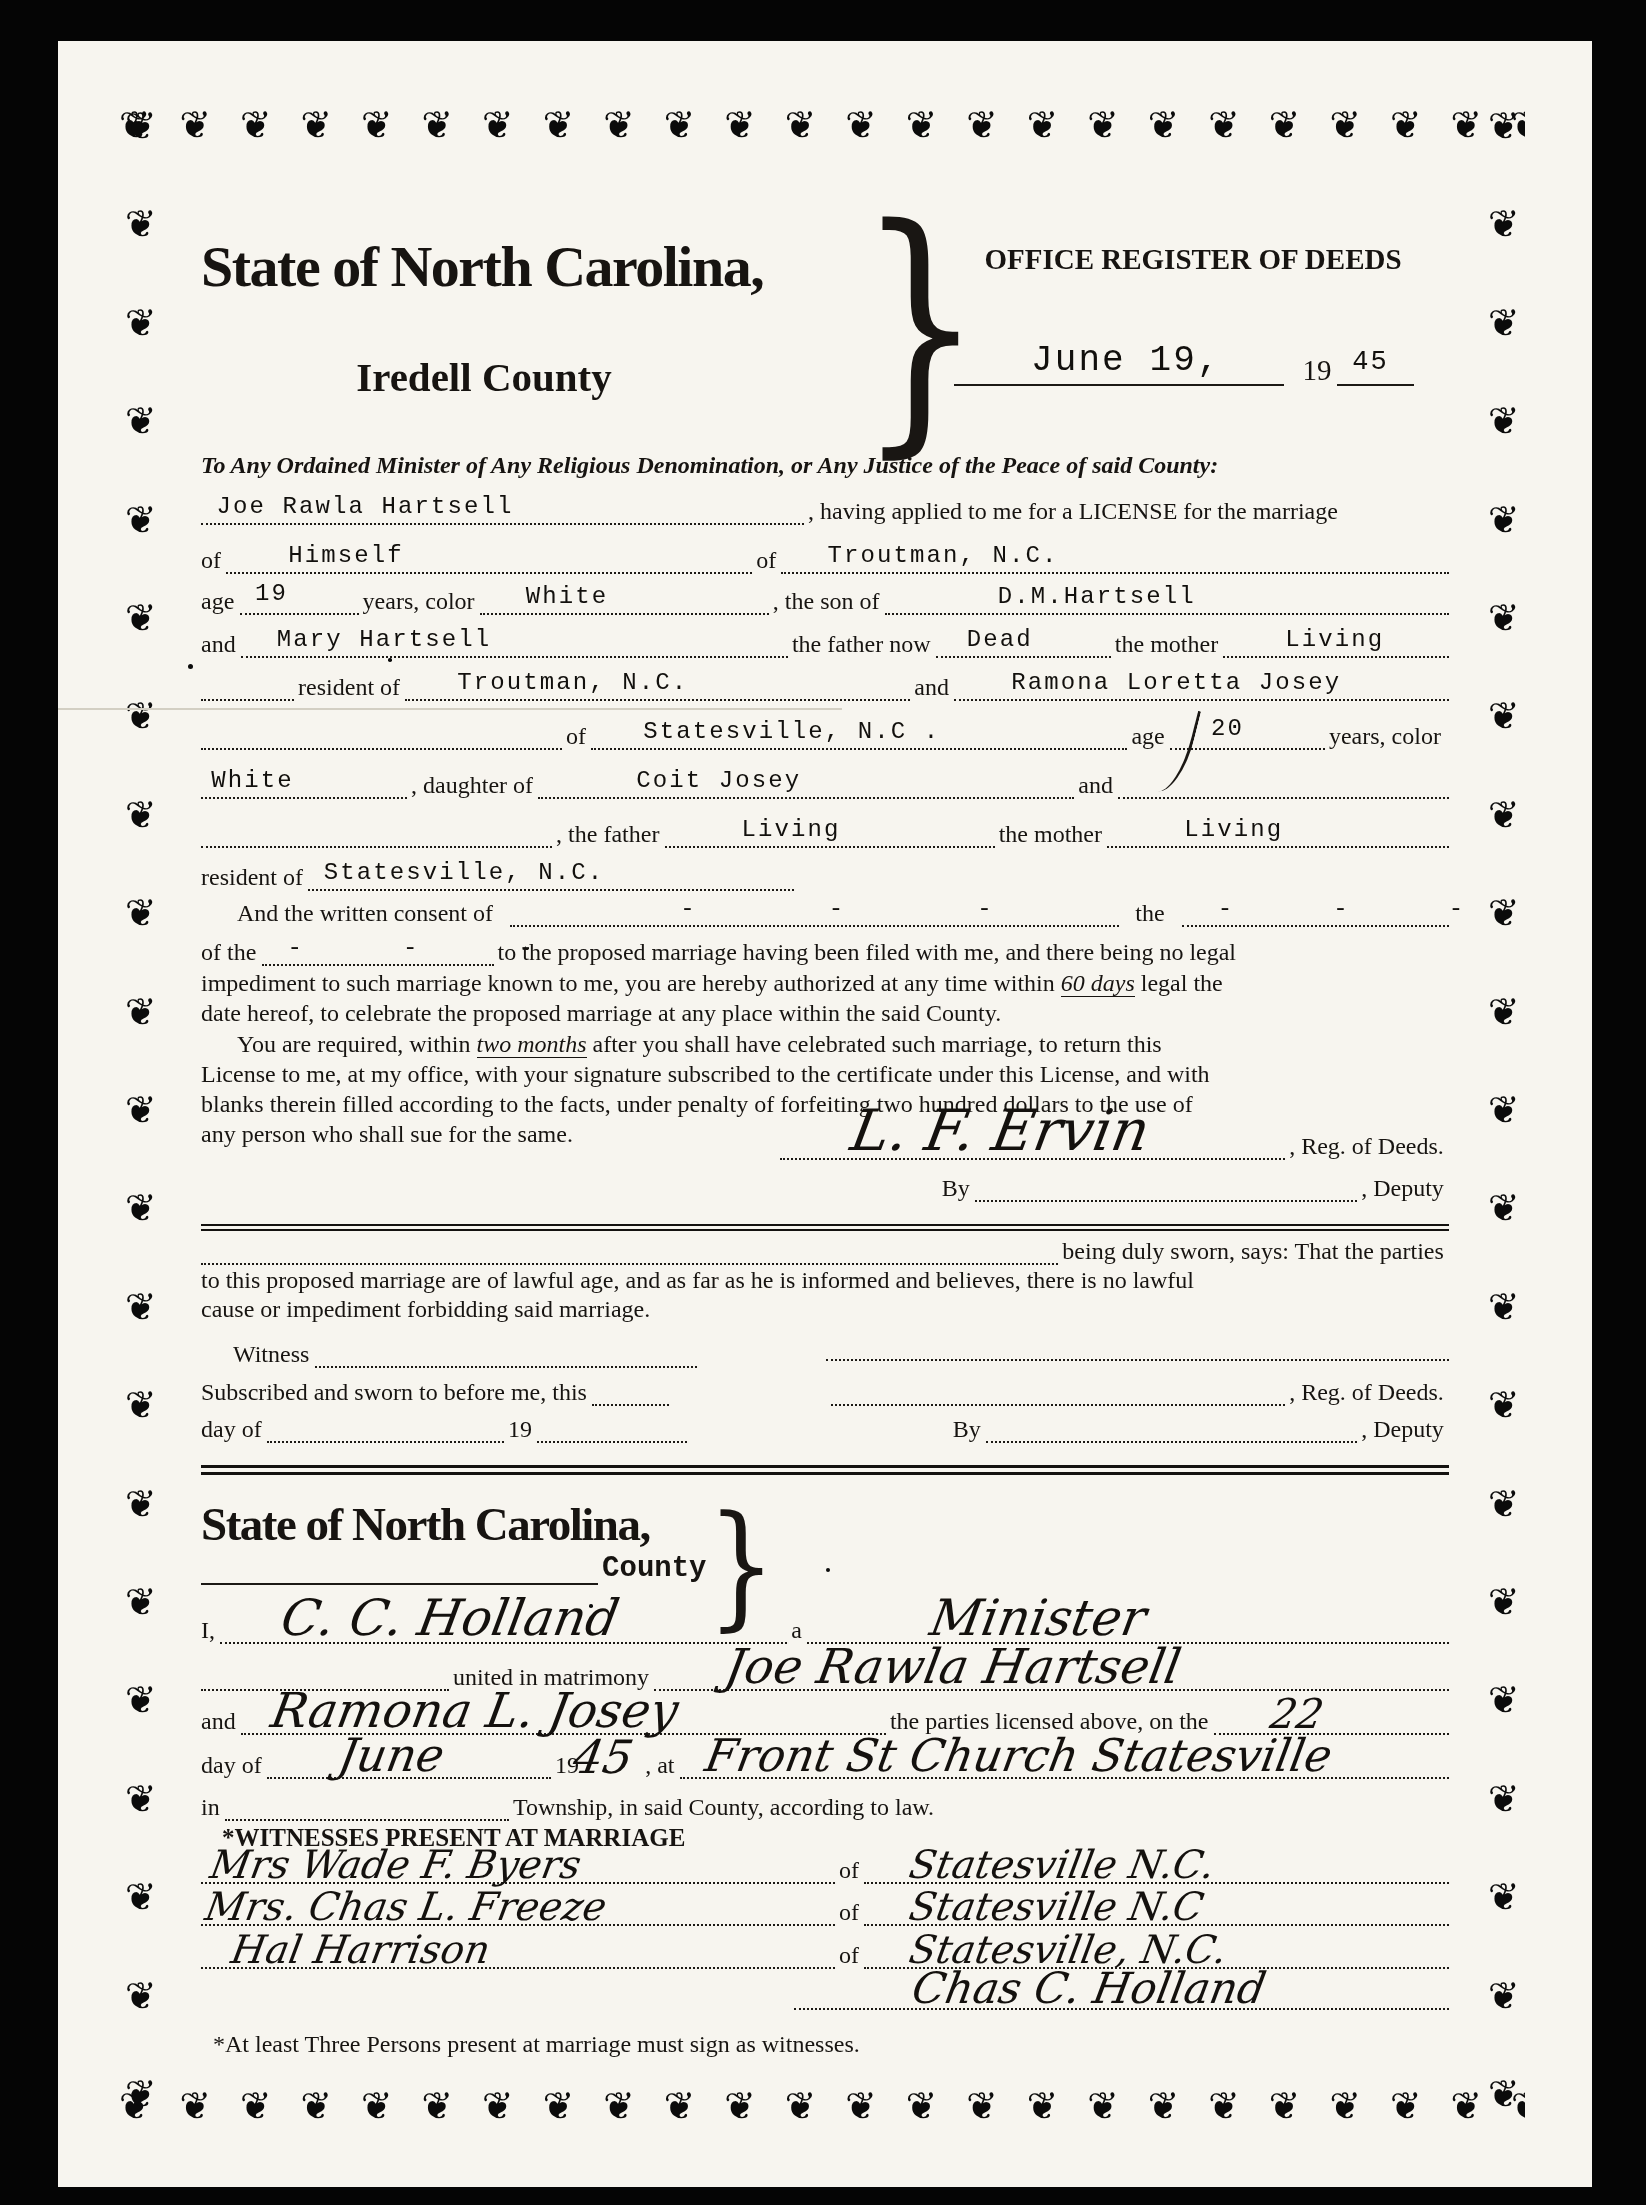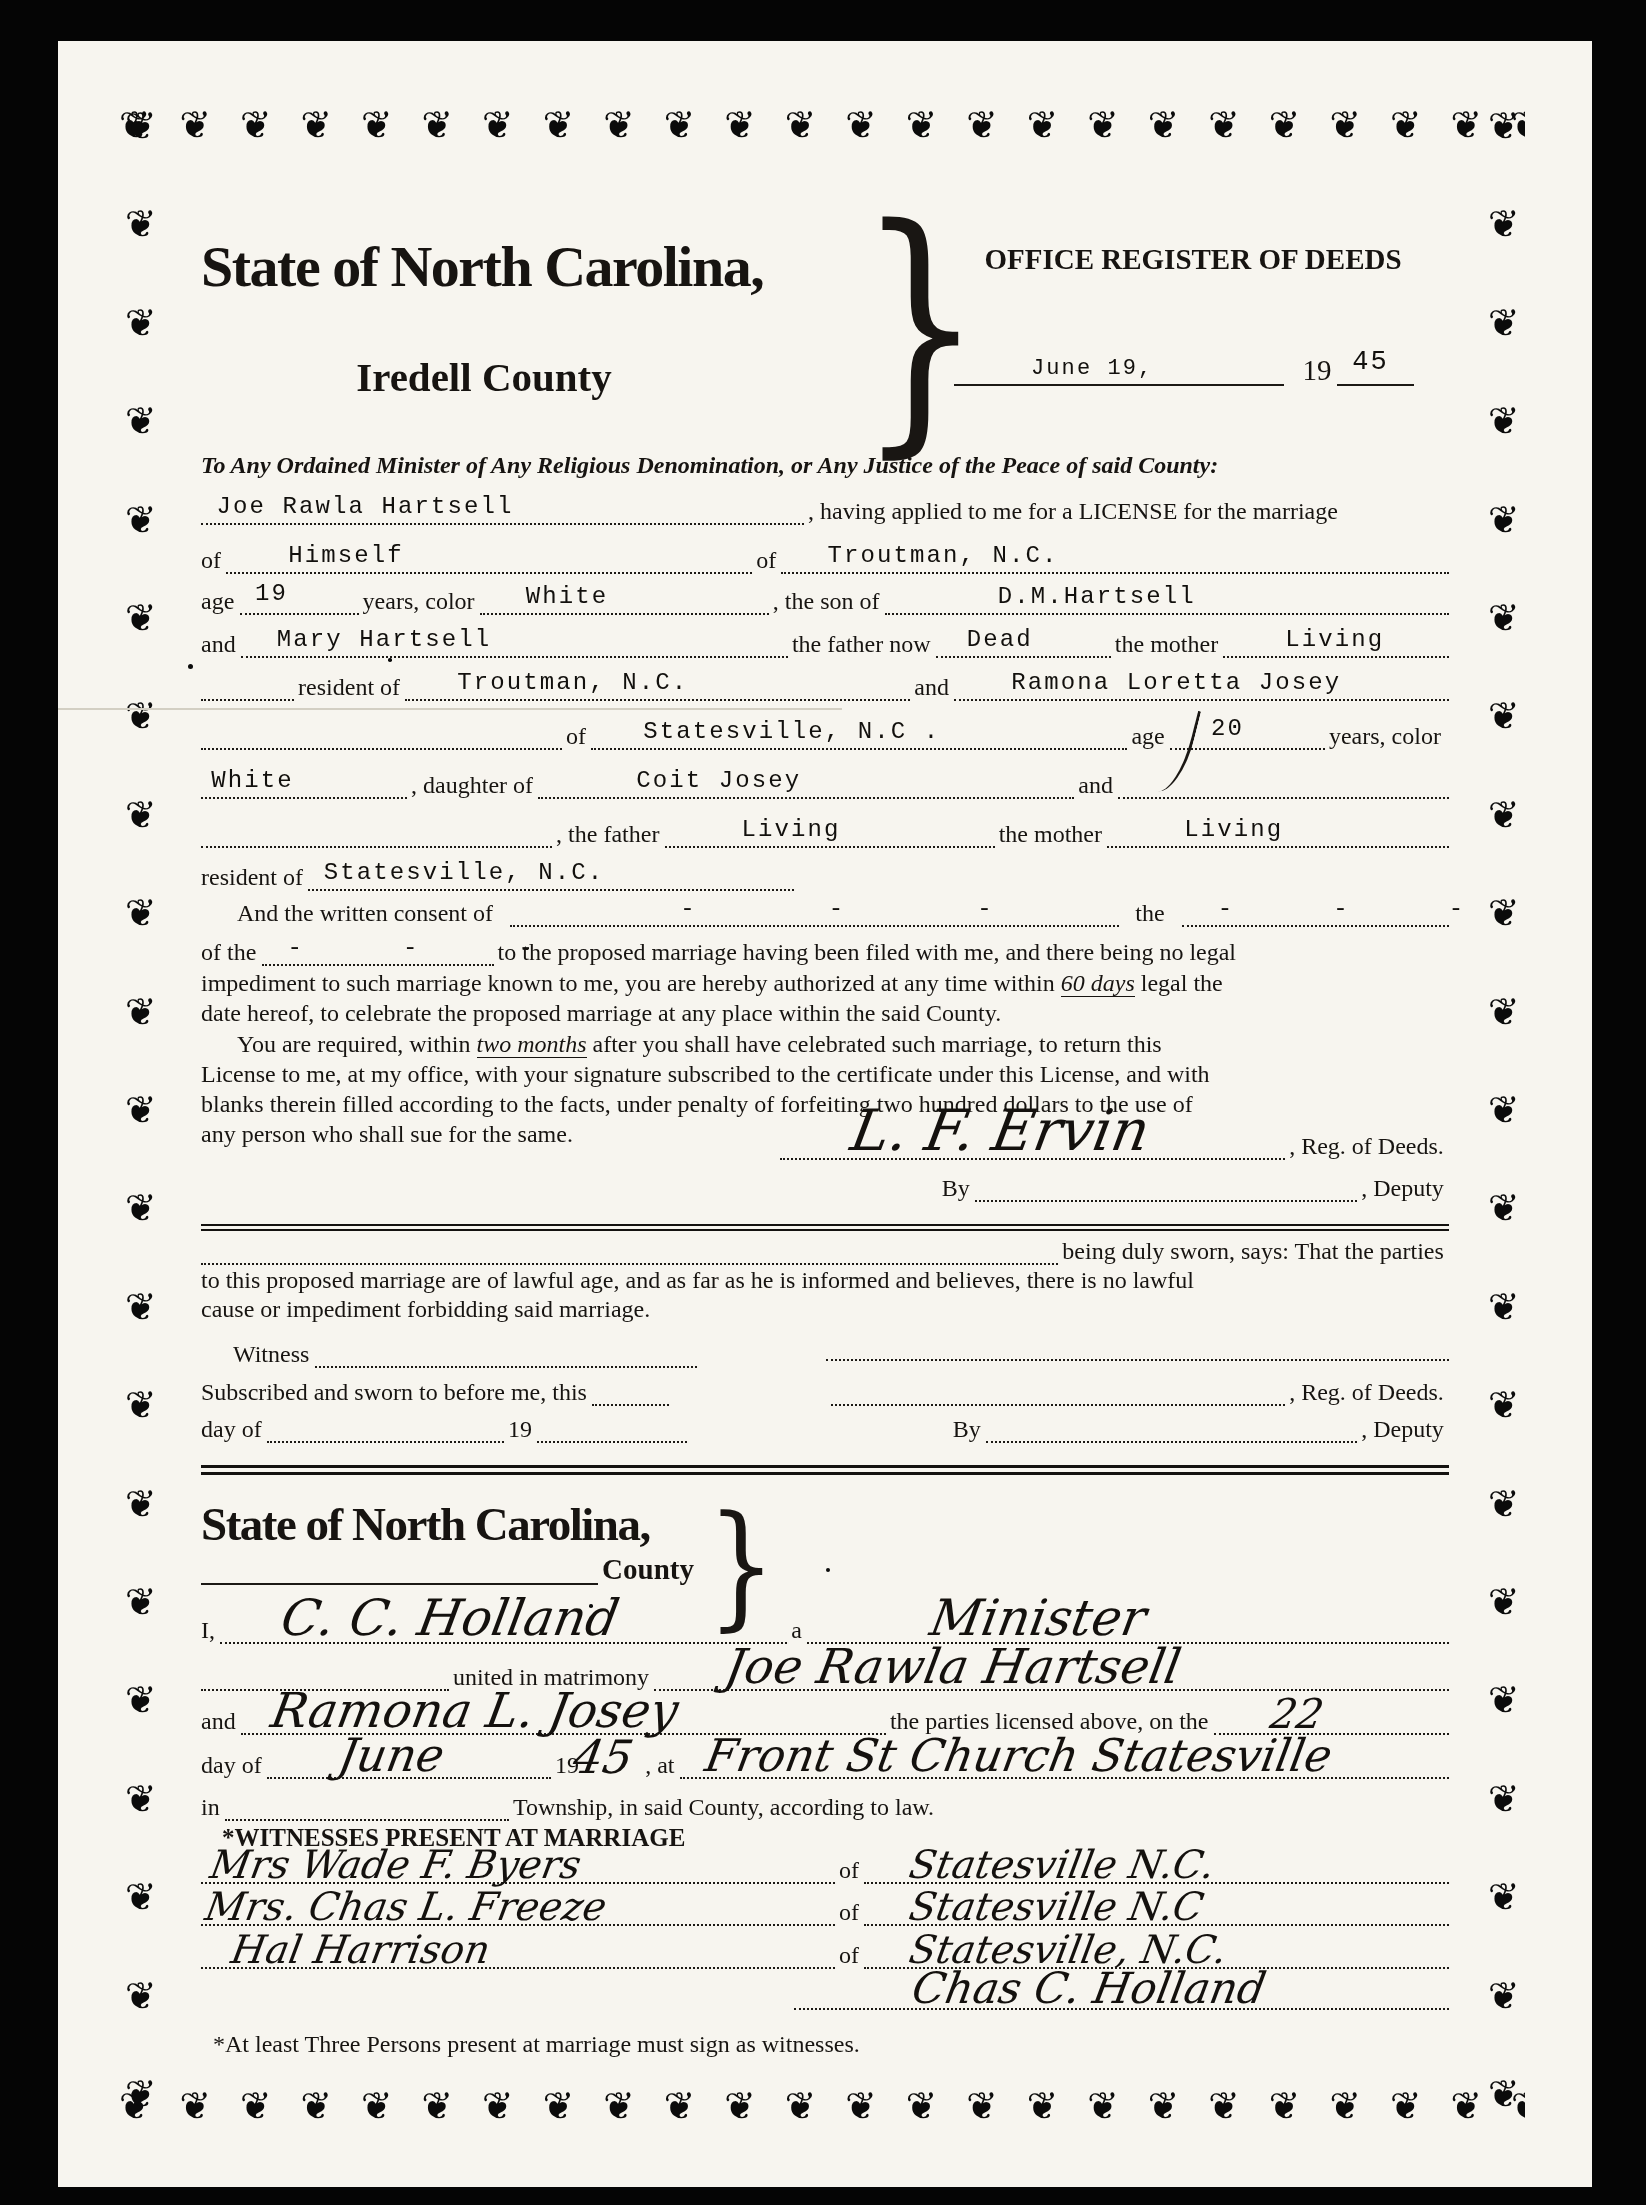--- a/index.html
+++ b/index.html
@@ -50,21 +50,21 @@
     <div class="speck" style="left:531px;top:1563px;width:3.6px;height:3.6px;"></div>
     <div class="penstroke" style="left:1099px;top:665px;"></div>
 
     <div class="bigtitle" style="left:143px;top:192px;font-size:58px;">State of North Carolina,</div>
     <div class="bigtitle" style="left:155px;top:312px;width:542px;text-align:center;font-size:41px;letter-spacing:0;">Iredell County</div>
     <div class="brace" style="left:800px;top:139px;font-size:196px;line-height:217px;transform:scaleY(1.35);transform-origin:top;">}</div>
     <div class="bigtitle" style="left:877px;top:202px;width:516px;text-align:center;font-size:29px;letter-spacing:0;">OFFICE REGISTER OF DEEDS</div>
 
     <div class="row" style="left:896px;width:495px;top:293px;">
       <span class="blank solid" style="width:330px;">
-        <span class="fill" style="left:77px;font-size:22px;">June 19,</span>
+        <span class="fill" style="left:77px;font-size:36px;">June 19,</span>
       </span>
       <span class="lbl" style="font-size:29px;padding-left:18.6px;">19</span>
       <span class="blank solid" style="width:77px;">
         <span class="fill" style="left:15.5px;bottom:7.2px;font-size:27px;">45</span>
       </span>
     </div>
 
     <div class="text" style="top:411px;font-weight:bold;font-style:italic;font-size:24px;">To Any Ordained Minister of Any Religious Denomination, or Any Justice of the Peace of said County:</div>
 
     <div class="row" style="top:432px;">
@@ -250,21 +250,21 @@
       <span class="lbl">, Deputy</span>
     </div>
 
     <div class="drule" style="top:1424px;border-top-width:3.1px;border-bottom-width:3.1px;height:4.1px;"></div>
 
     <div class="bigtitle" style="left:143px;top:1456px;font-size:47px;">State of North Carolina,</div>
     <div class="brace" style="left:649px;top:1450px;font-size:108px;line-height:119px;transform:scaleY(1.25);transform-origin:top;">}</div>
 
     <div class="row" style="top:1492px;width:619px;">
       <span class="blank solid" style="width:397px;"></span>
-      <span class="lbl" style="font-weight:bold;font-size:29px;">County</span>
+      <span class="lbl" style="font-weight:bold;font-size:29px;font-family:Liberation Mono, monospace;">County</span>
     </div>
 
     <div class="row" style="top:1551px;">
       <span class="lbl first">I,</span>
       <span class="blank" style="width:567px;">
         <span class="hand" style="left:62px;font-size:50px;">C. C. Holland</span>
       </span>
       <span class="lbl">a</span>
       <span class="blank grow">
         <span class="hand" style="left:124px;font-size:50px;">Minister</span>

